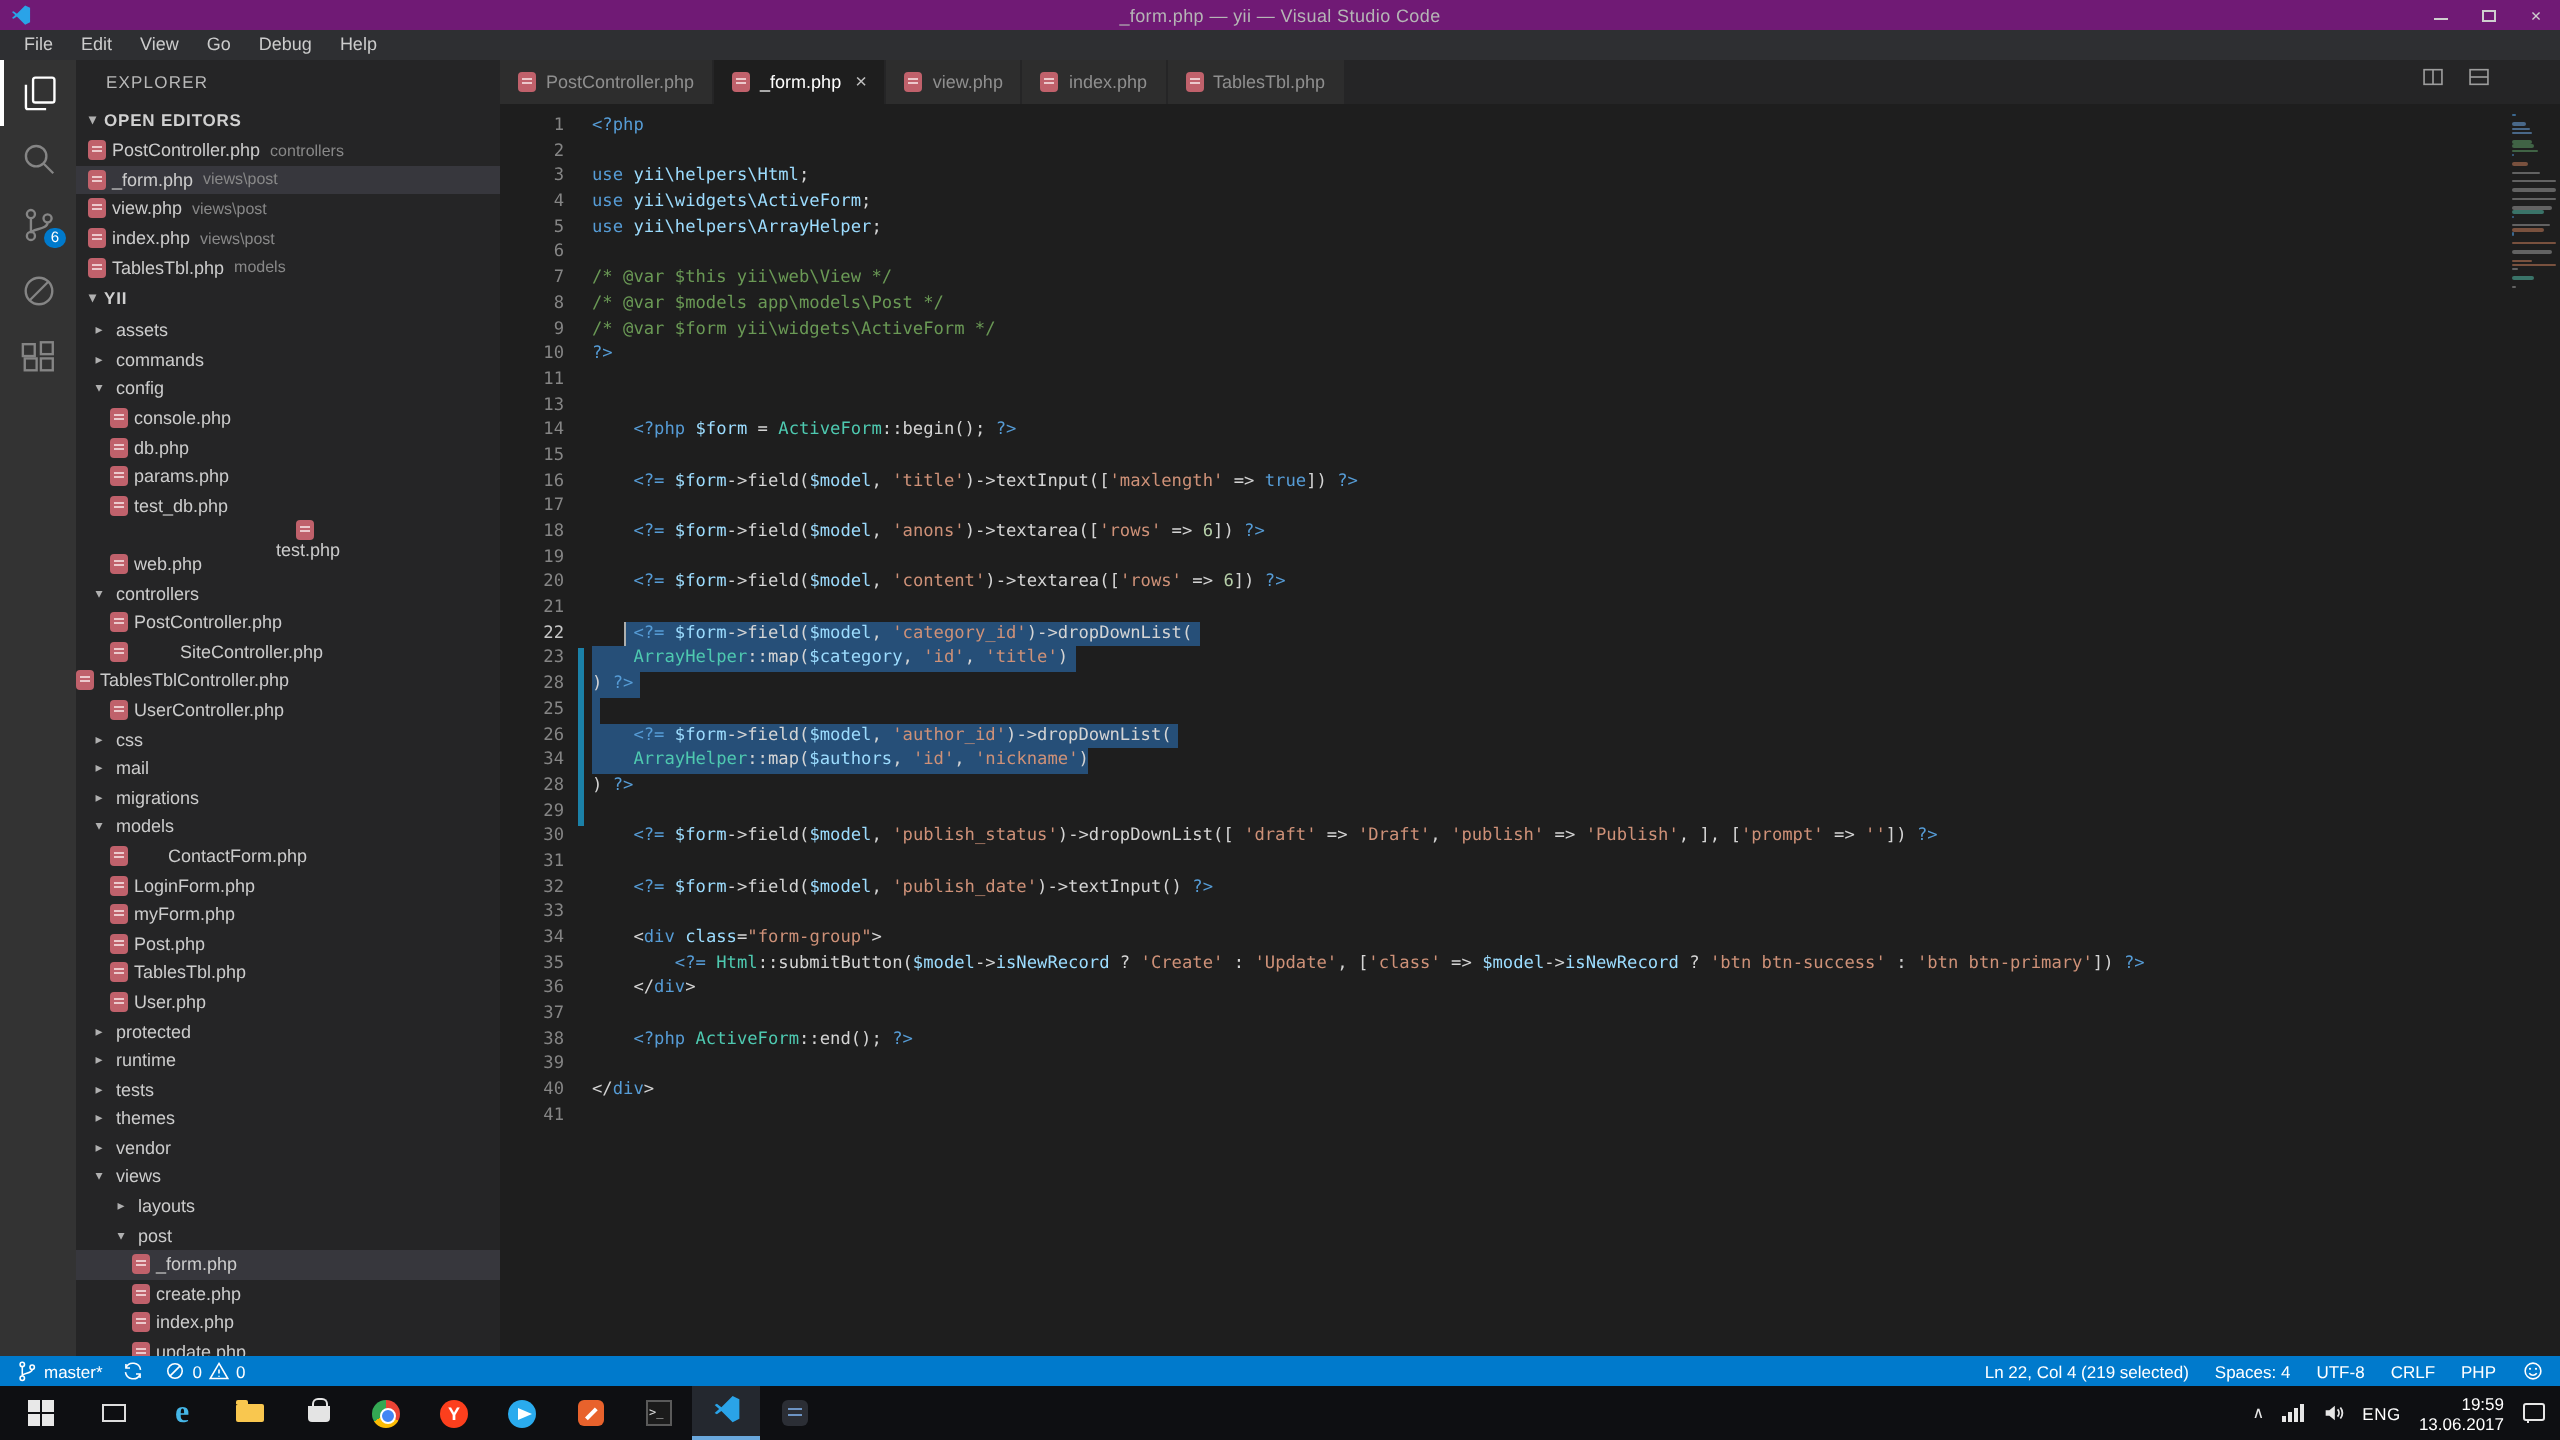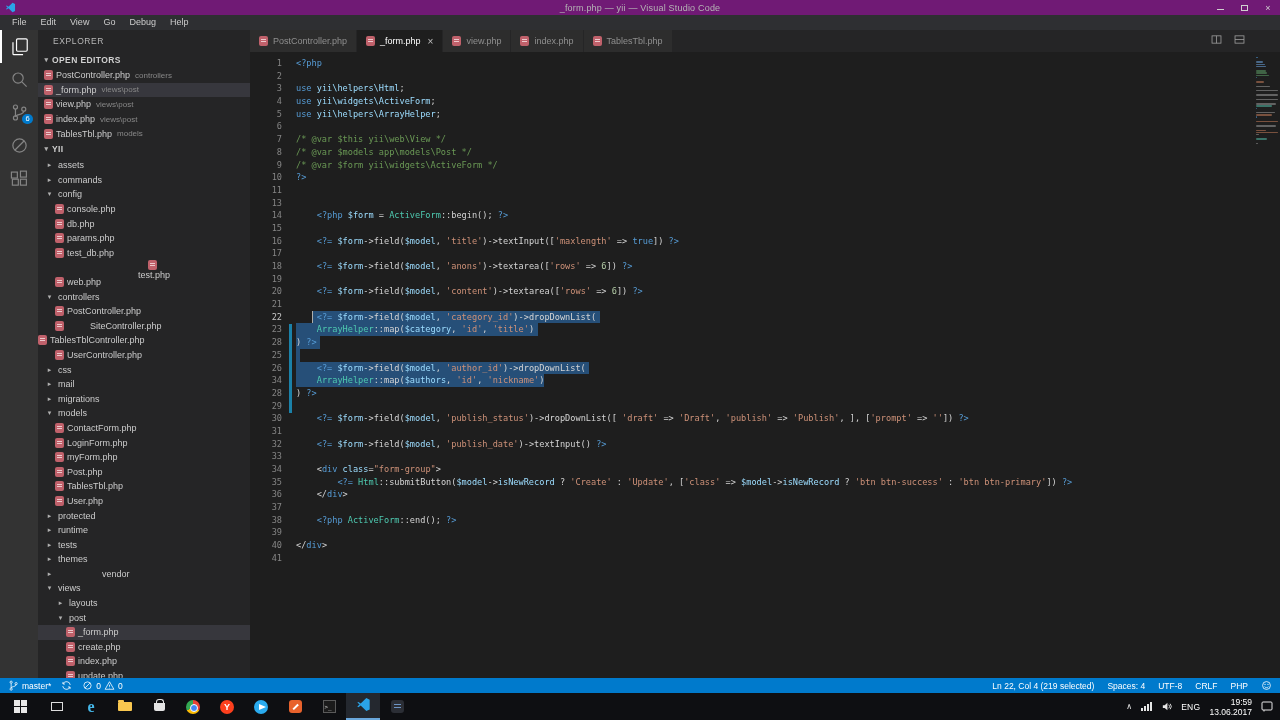--- a/index.html
+++ b/index.html
@@ -308,21 +308,21 @@
           <span class="tree-label">mail</span>
         </div>
         <div class="tree-row" style="padding-left: 6px;">
           <span class="chev">▸</span>
           <span class="tree-label">migrations</span>
         </div>
         <div class="tree-row" style="padding-left: 6px;">
           <span class="chev">▾</span>
           <span class="tree-label">models</span>
         </div>
-        <div class="tree-row" style="padding-left: 17px;">
+        <div class="tree-row" style="padding-left: 17px; gap: 17px;">
           <span class="file-ico"></span>
           <span class="tree-label">ContactForm.php</span>
         </div>
         <div class="tree-row" style="padding-left: 17px;">
           <span class="file-ico"></span>
           <span class="tree-label">LoginForm.php</span>
         </div>
         <div class="tree-row" style="padding-left: 17px;">
           <span class="file-ico"></span>
           <span class="tree-label">myForm.php</span>
@@ -348,21 +348,21 @@
           <span class="tree-label">runtime</span>
         </div>
         <div class="tree-row" style="padding-left: 6px;">
           <span class="chev">▸</span>
           <span class="tree-label">tests</span>
         </div>
         <div class="tree-row" style="padding-left: 6px;">
           <span class="chev">▸</span>
           <span class="tree-label">themes</span>
         </div>
-        <div class="tree-row" style="padding-left: 6px; gap: 44px;">
+        <div class="tree-row" style="padding-left: 6px;">
           <span class="chev">▸</span>
           <span class="tree-label">vendor</span>
         </div>
         <div class="tree-row" style="padding-left: 6px;">
           <span class="chev">▾</span>
           <span class="tree-label">views</span>
         </div>
         <div class="tree-row" style="padding-left: 17px;">
           <span class="chev">▸</span>
           <span class="tree-label">layouts</span>

